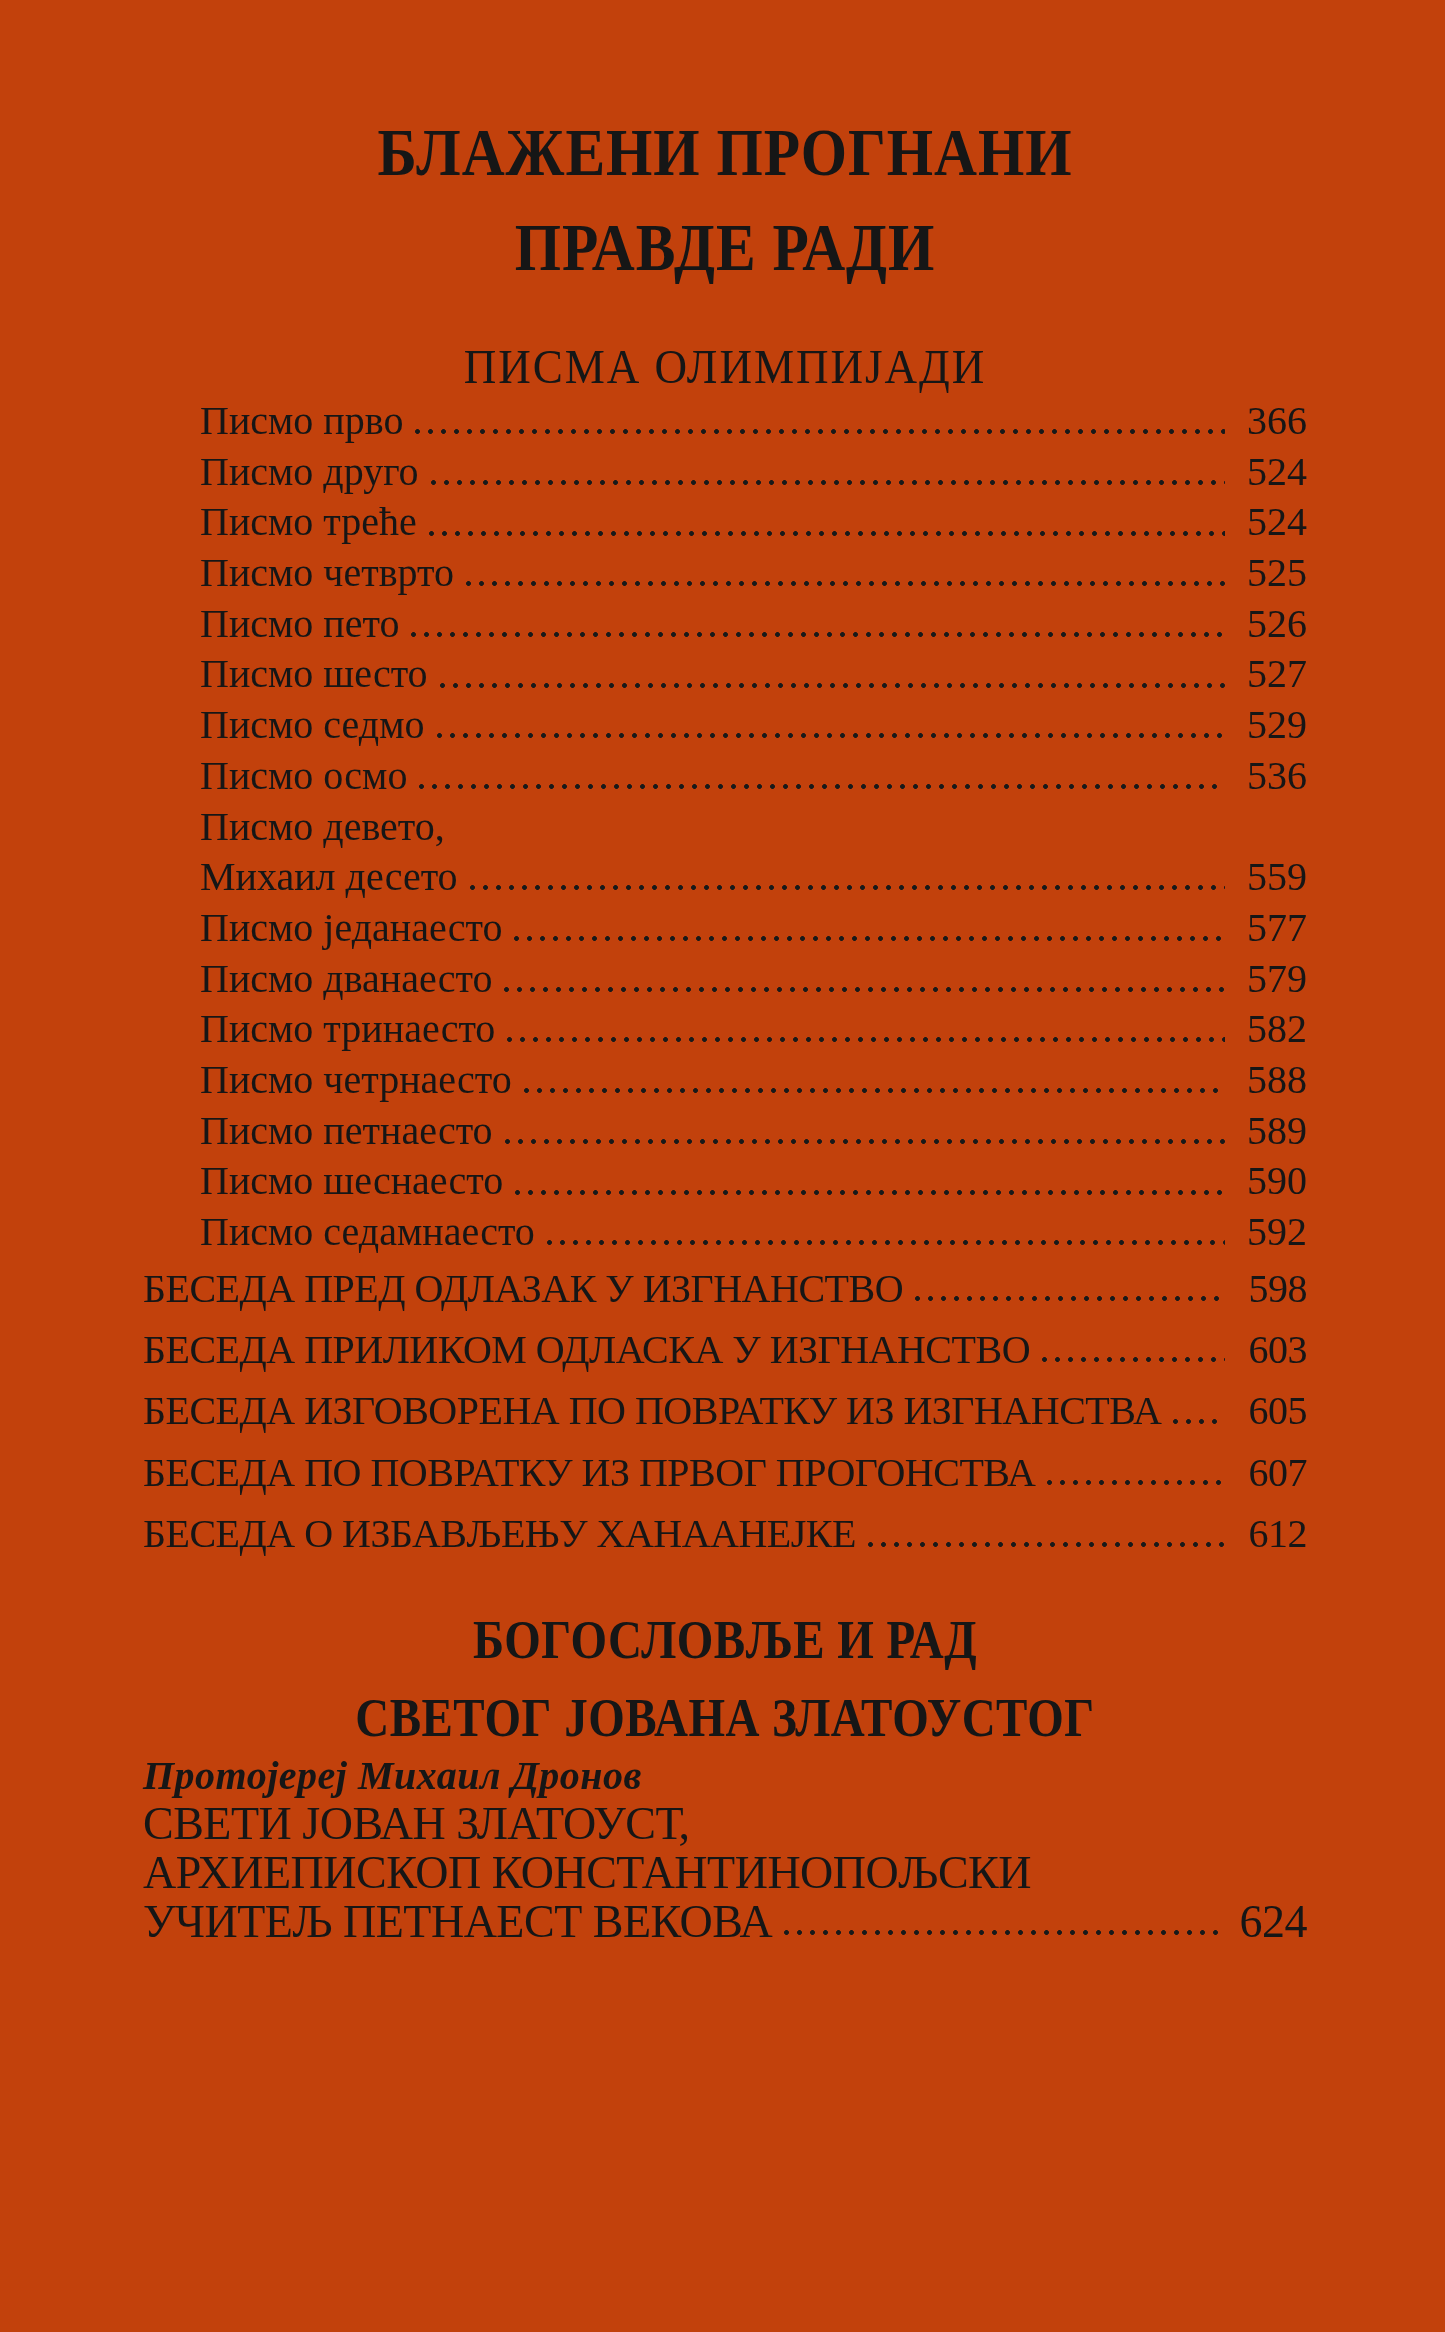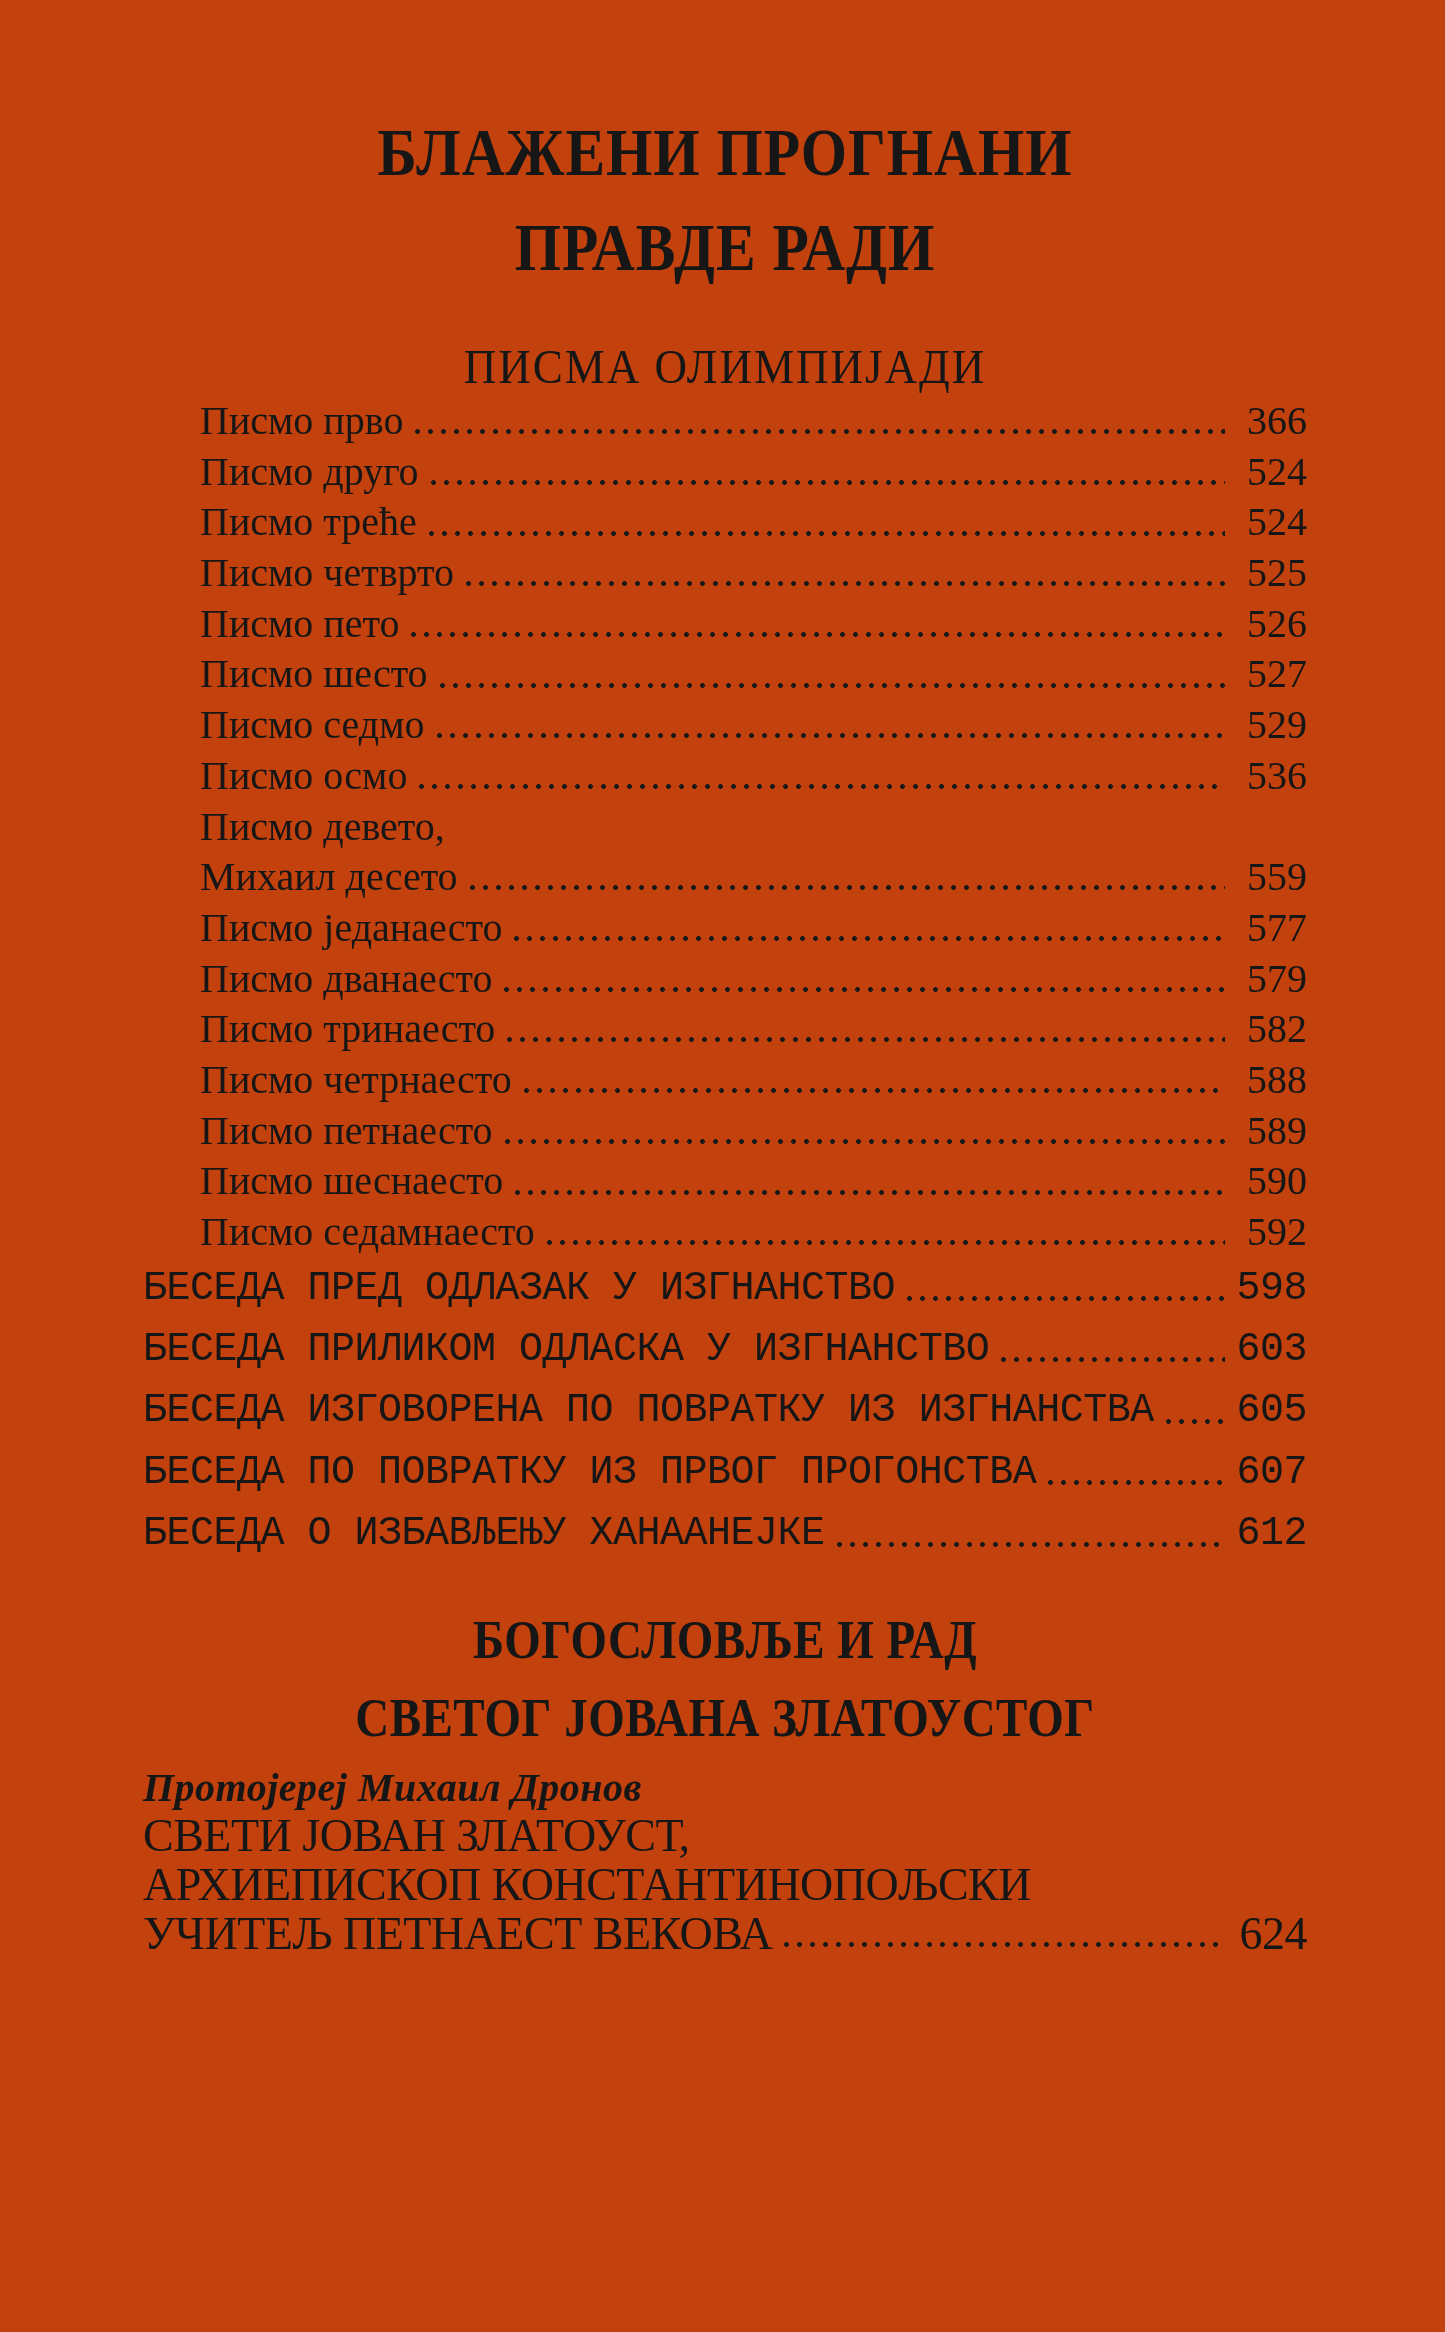--- a/index.html
+++ b/index.html
@@ -39,21 +39,21 @@
   .section2-heading{
     margin-top:42px;
     text-align:center;
     font-size:50px;
     line-height:72px;
     font-weight:bold;
     letter-spacing:0.5px;
     transform:scale(0.94,1.08);
   }
   .author{
-    margin-top:14px;
+    margin-top:2px;
     font-size:40px;
     line-height:46px;
     font-style:italic;
     font-weight:bold;
     letter-spacing:0.5px;
   }
   
   .letters{}
   .row{
     display:flex;
@@ -63,21 +63,20 @@
     height:50.7px;
     line-height:50.7px;
     font-size:40px;
     padding-left:57px;
   }
   .sermons .row{
     height:61.4px;
     line-height:61.4px;
     font-size:40px;
     letter-spacing:-0.5px;
-    font-family:Liberation Mono, monospace;
   }
   .final-block{
     font-size:46px;
     line-height:49px;
     font-weight:500;
     letter-spacing:-0.5px;
   }
   .final-block .row{height:49px;line-height:49px;}
   .label{white-space:nowrap;}
   .leader{

